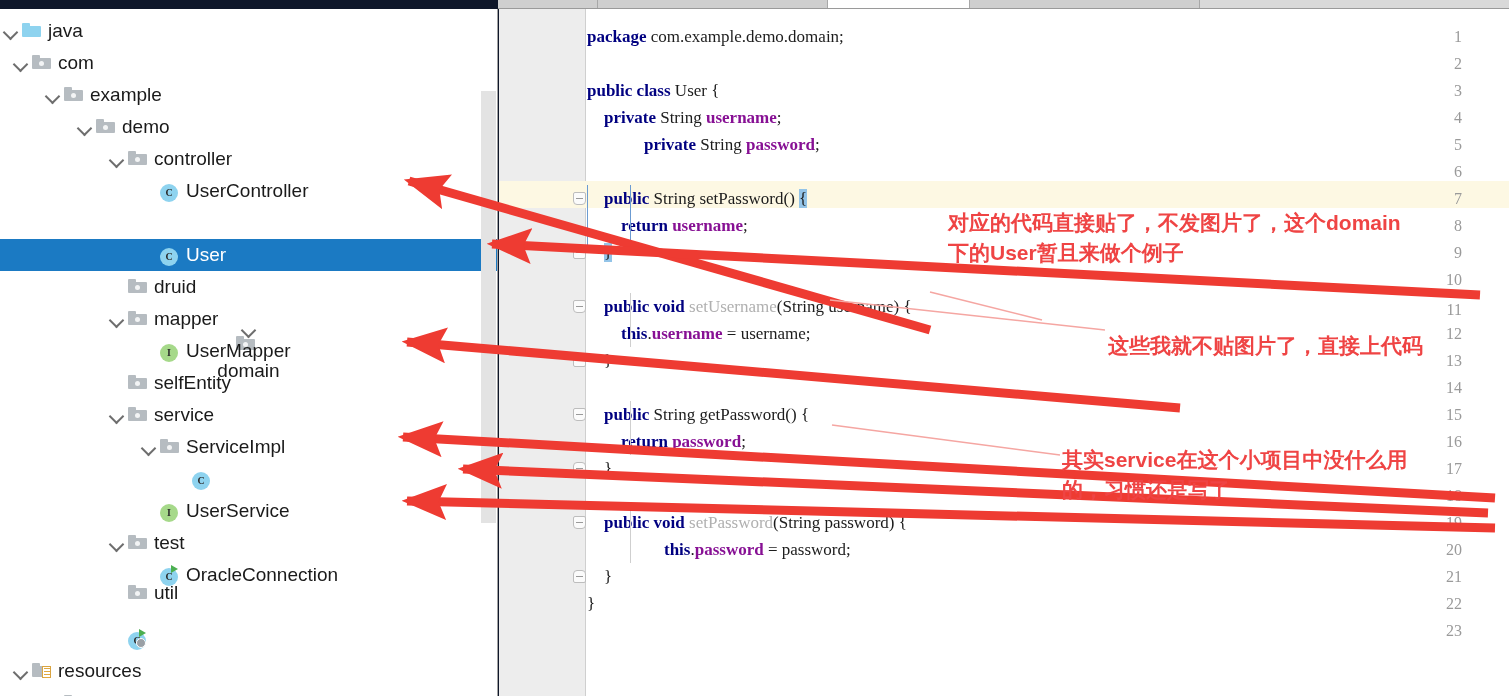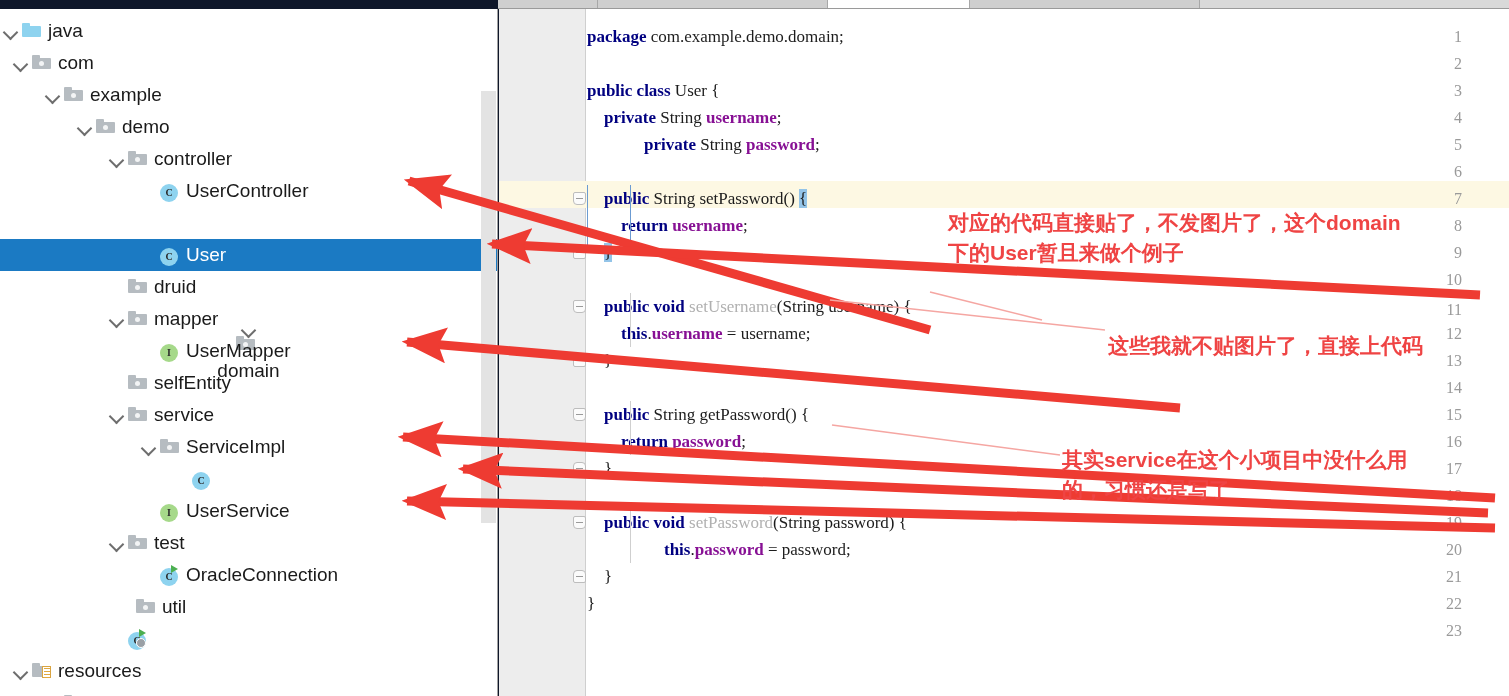--- a/index.html
+++ b/index.html
@@ -415,21 +415,21 @@
           <span class="twisty open"></span>
           <span class="icon-wrap"><span class="icon ic-folder"><span class="tab-part"></span><span class="body-part"></span><span class="dot"></span></span></span>
           <span class="node-label">test</span>
         </div>
         <div class="tree-row" style="top: 550px;">
           <span style="flex: 0 0 138px;"></span>
           <span class="twisty"></span>
           <span class="icon-wrap"><span class="ic-circ cls run">C</span></span>
           <span class="node-label">OracleConnection</span>
         </div>
-        <div class="tree-row" style="top: 582px; padding-left: 8px;">
+        <div class="tree-row" style="top: 568px;">
           <span style="flex: 0 0 106px;"></span>
           <span class="twisty"></span>
           <span class="icon-wrap"><span class="icon ic-folder"><span class="tab-part"></span><span class="body-part"></span><span class="dot"></span></span></span>
           <span class="node-label">util</span>
         </div>
         <div class="tree-row" style="top: 614px;">
           <span style="flex: 0 0 106px;"></span>
           <span class="twisty"></span>
           <span class="icon-wrap"><span class="ic-circ cls run boot">C</span></span>
         </div>

